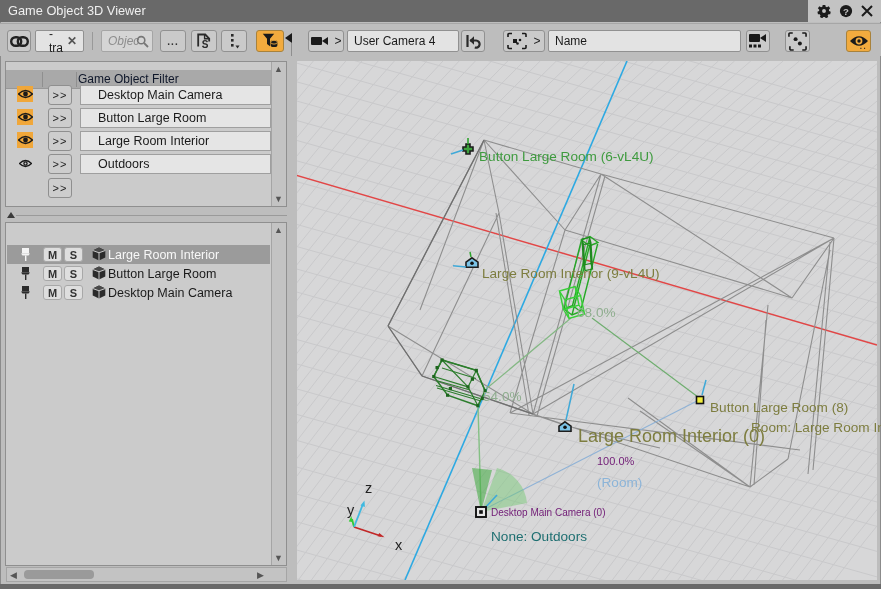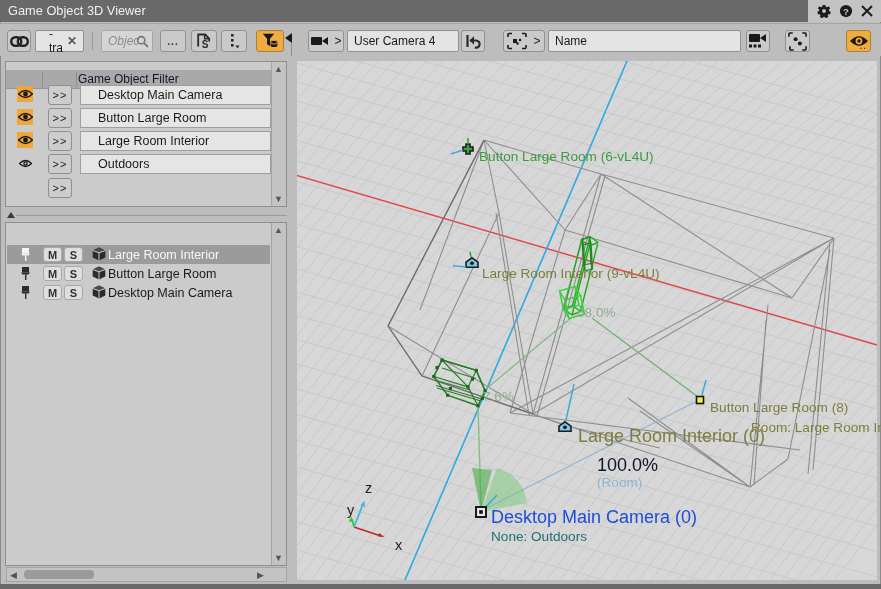--- a/index.html
+++ b/index.html
@@ -318,23 +318,23 @@
 <line x1="57.000000" y1="466.000000" x2="55.000000" y2="458.000000" stroke="#33cc33"></line>
         <path d="M54.400000 455.000000l1.2 6-3.8 -0.6z" fill="#33cc33" stroke="none"></path>
 <line x1="57.000000" y1="466.000000" x2="66.000000" y2="443.000000" stroke="#3fb9e0"></line>
         <path d="M67.500000 439.500000l0.4 6.5-4.4 -1.6z" fill="#3fb9e0" stroke="none"></path>
 </g>
 </svg>
   </div>
 <div class="vplabel" style="left:479px;top:149px;color:#3f9b3f;font-size:13.6px">Button Large Room (6-vL4U)</div>
 <div class="vplabel" style="left:482px;top:266px;color:#7d7d3f;font-size:13.6px">Large Room Interior (9-vL4U)</div>
 <div class="vplabel" style="left:577px;top:305px;color:#8fae8f;font-size:13.6px">68.0%</div>
-<div class="vplabel" style="left:483px;top:389px;color:#8fae8f;font-size:13.6px">7.6%</div>
+<div class="vplabel" style="left:483px;top:389px;color:#8fae8f;font-size:13.6px">54.0%</div>
 <div class="vplabel" style="left:578px;top:426px;color:#7d7d3f;font-size:18px">Large Room Interior (0)</div>
 <div class="vplabel" style="left:710px;top:400px;color:#7d7d3f;font-size:13.6px">Button Large Room (8)</div>
 <div class="vplabel" style="left:751px;top:420px;color:#7d7d3f;font-size:13.6px">Room: Large Room Interior</div>
-<div class="vplabel" style="left:597px;top:455px;color:#0f172a;font-size:18px">100.0%</div>
+<div class="vplabel" style="left:597px;top:455px;color:#701a75;font-size:11px">100.0%</div>
 <div class="vplabel" style="left:597px;top:475px;color:#8cb4d8;font-size:13.6px">(Room)</div>
-<div class="vplabel" style="left:491px;top:507px;color:#1d4ed8;font-size:18px">Desktop Main Camera (0)</div>
+<div class="vplabel" style="left:491px;top:507px;color:#701a75;font-size:10px">Desktop Main Camera (0)</div>
 <div class="vplabel" style="left:491px;top:529px;color:#1e6f71;font-size:13.6px">None: Outdoors</div>
 <div class="vplabel" style="left:365px;top:480px;color:#222;font-size:14.5px">z</div>
 <div class="vplabel" style="left:347px;top:502px;color:#222;font-size:14.5px">y</div>
 <div class="vplabel" style="left:395px;top:537px;color:#222;font-size:14.5px">x</div>
 <div class="btm"></div>
 </body></html>

